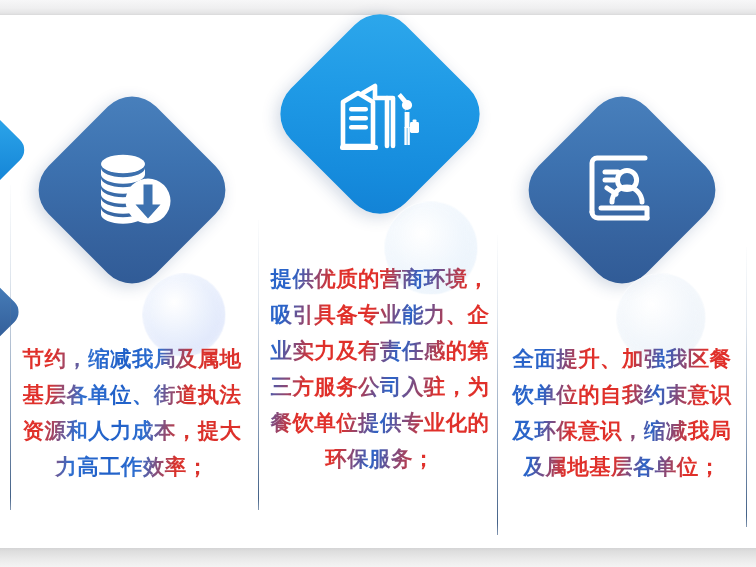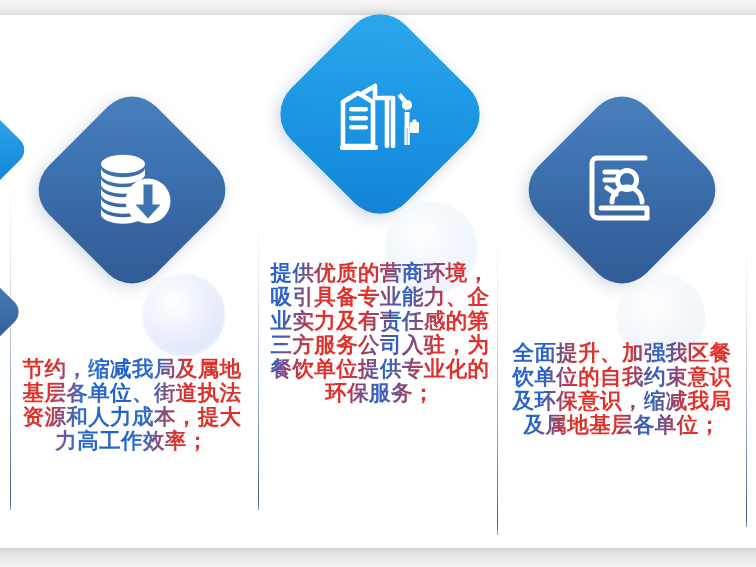--- a/index.html
+++ b/index.html
@@ -136,32 +136,31 @@
 
   
   .caption {
     position: absolute;
     left: 0;
     width: 236px;
     text-align: center;
     font-family: "Liberation Serif", "DejaVu Serif", serif;
     font-weight: bold;
     font-size: 21.5px;
-    line-height: 24px;
+    line-height: 36px;
     letter-spacing: 0.4px;
     white-space: pre-line;
   }
   .grad-a {
     background-image: linear-gradient(100deg,
        #e0302a 0%, #e0302a 16%, #2f6fd0 30%, #1f5fc8 44%,
        #2f6fd0 56%, #d8322c 70%, #e0302a 100%);
     -webkit-background-clip: text;
     background-clip: text;
     color: transparent;
-    margin-top: 16px;
     -webkit-text-fill-color: transparent;
   }
   .grad-b {
     background-image: linear-gradient(105deg,
        #2a64c9 0%, #2a64c9 12%, #e0302a 26%, #e0302a 42%,
        #2a64c9 55%, #e0302a 72%, #e0302a 100%);
     -webkit-background-clip: text;
     background-clip: text;
     color: transparent;
     -webkit-text-fill-color: transparent;

